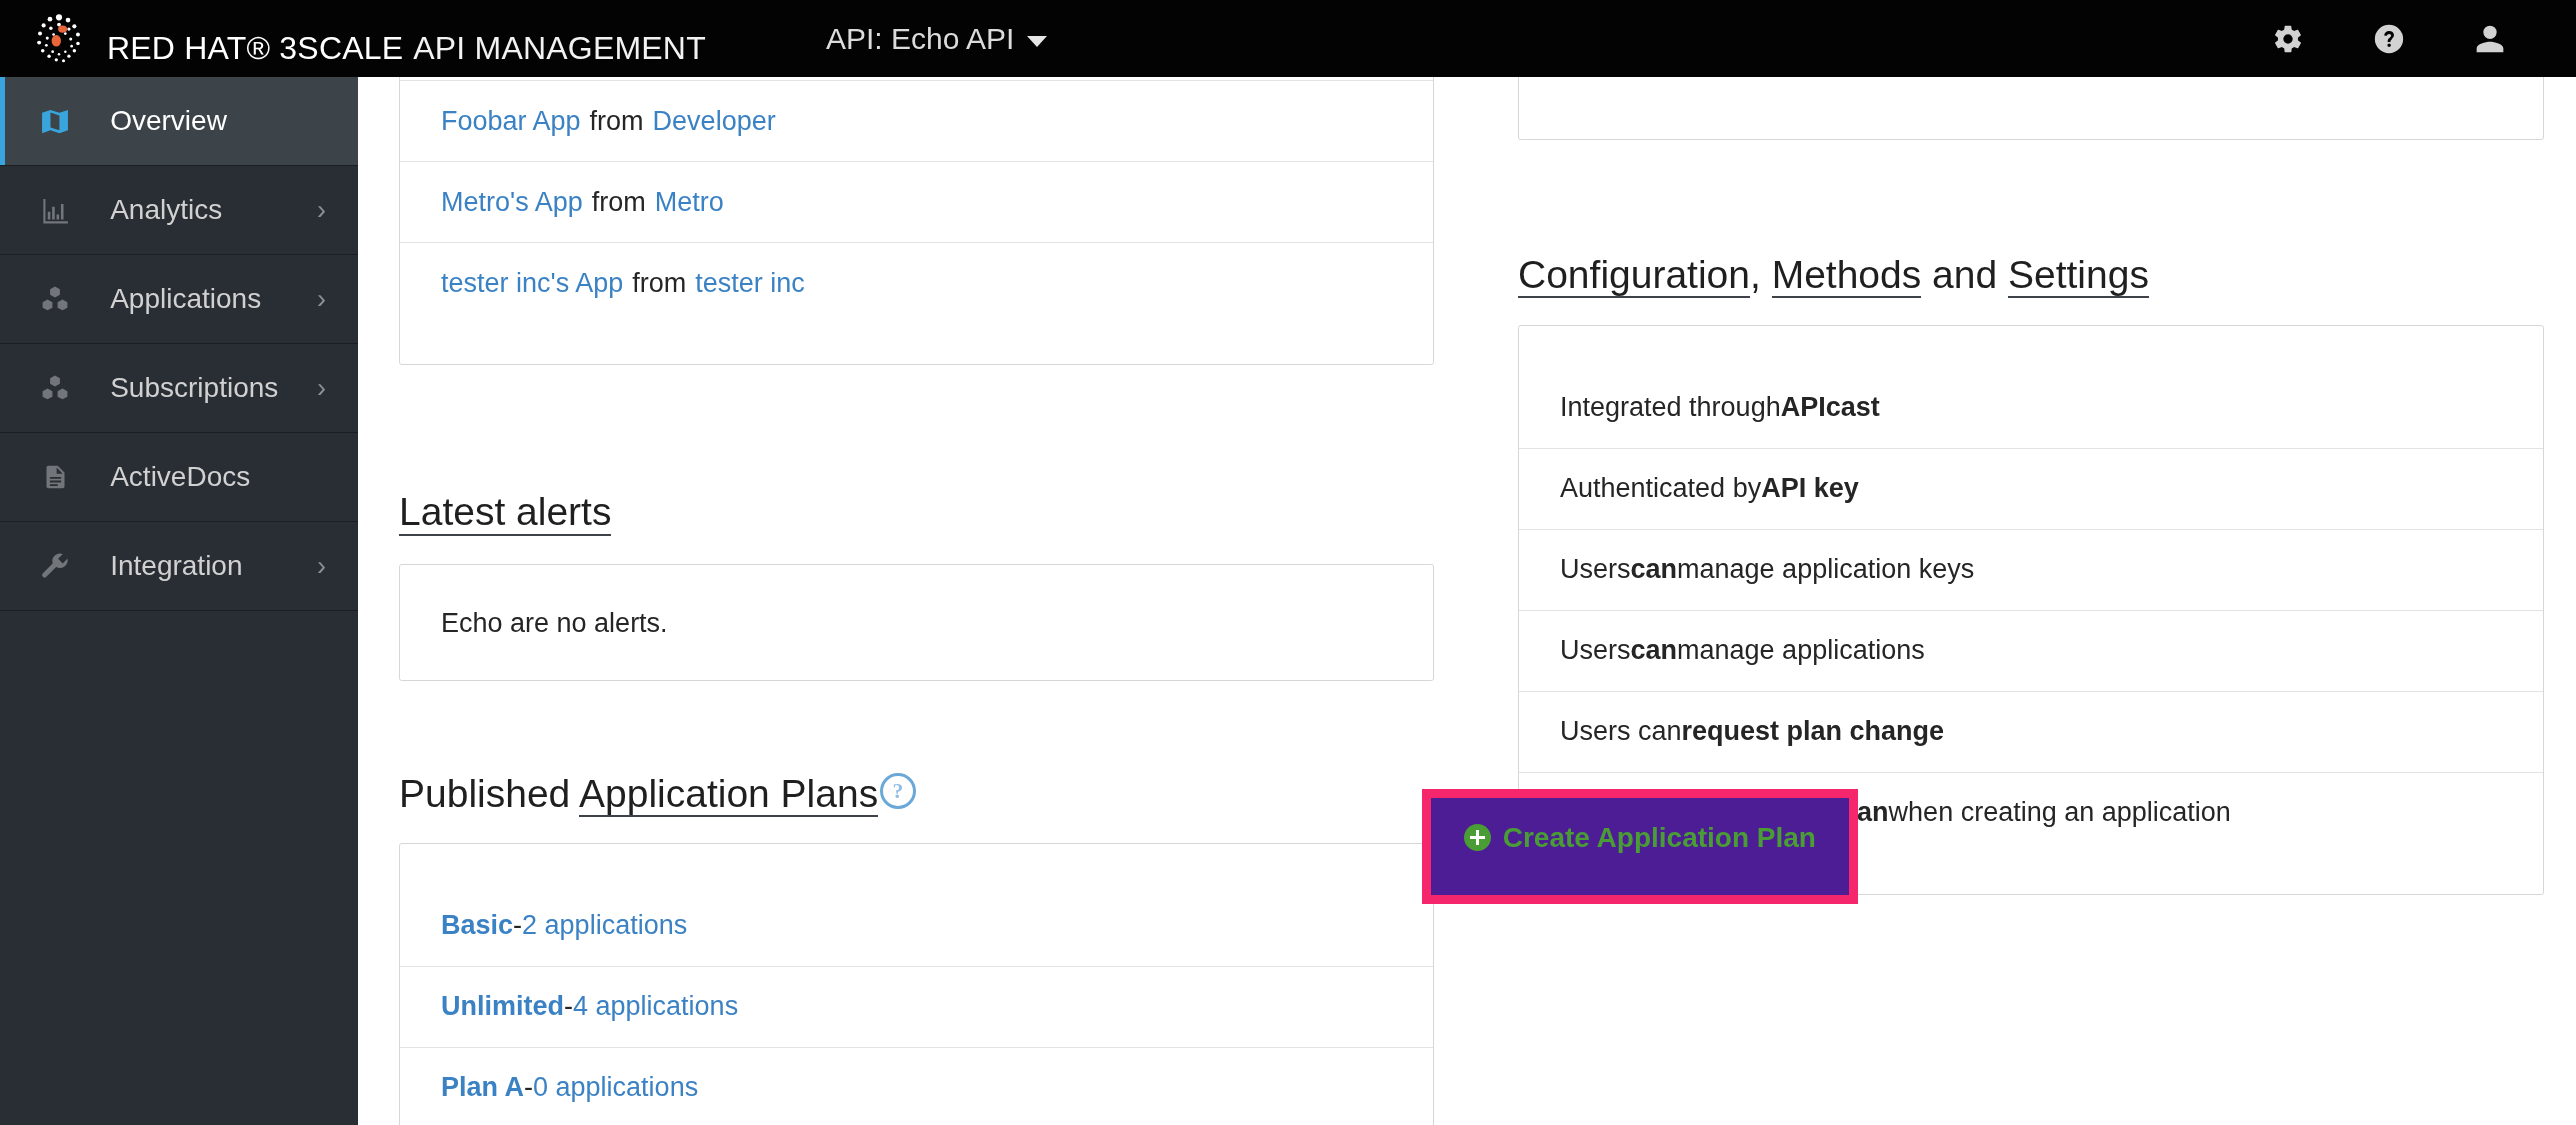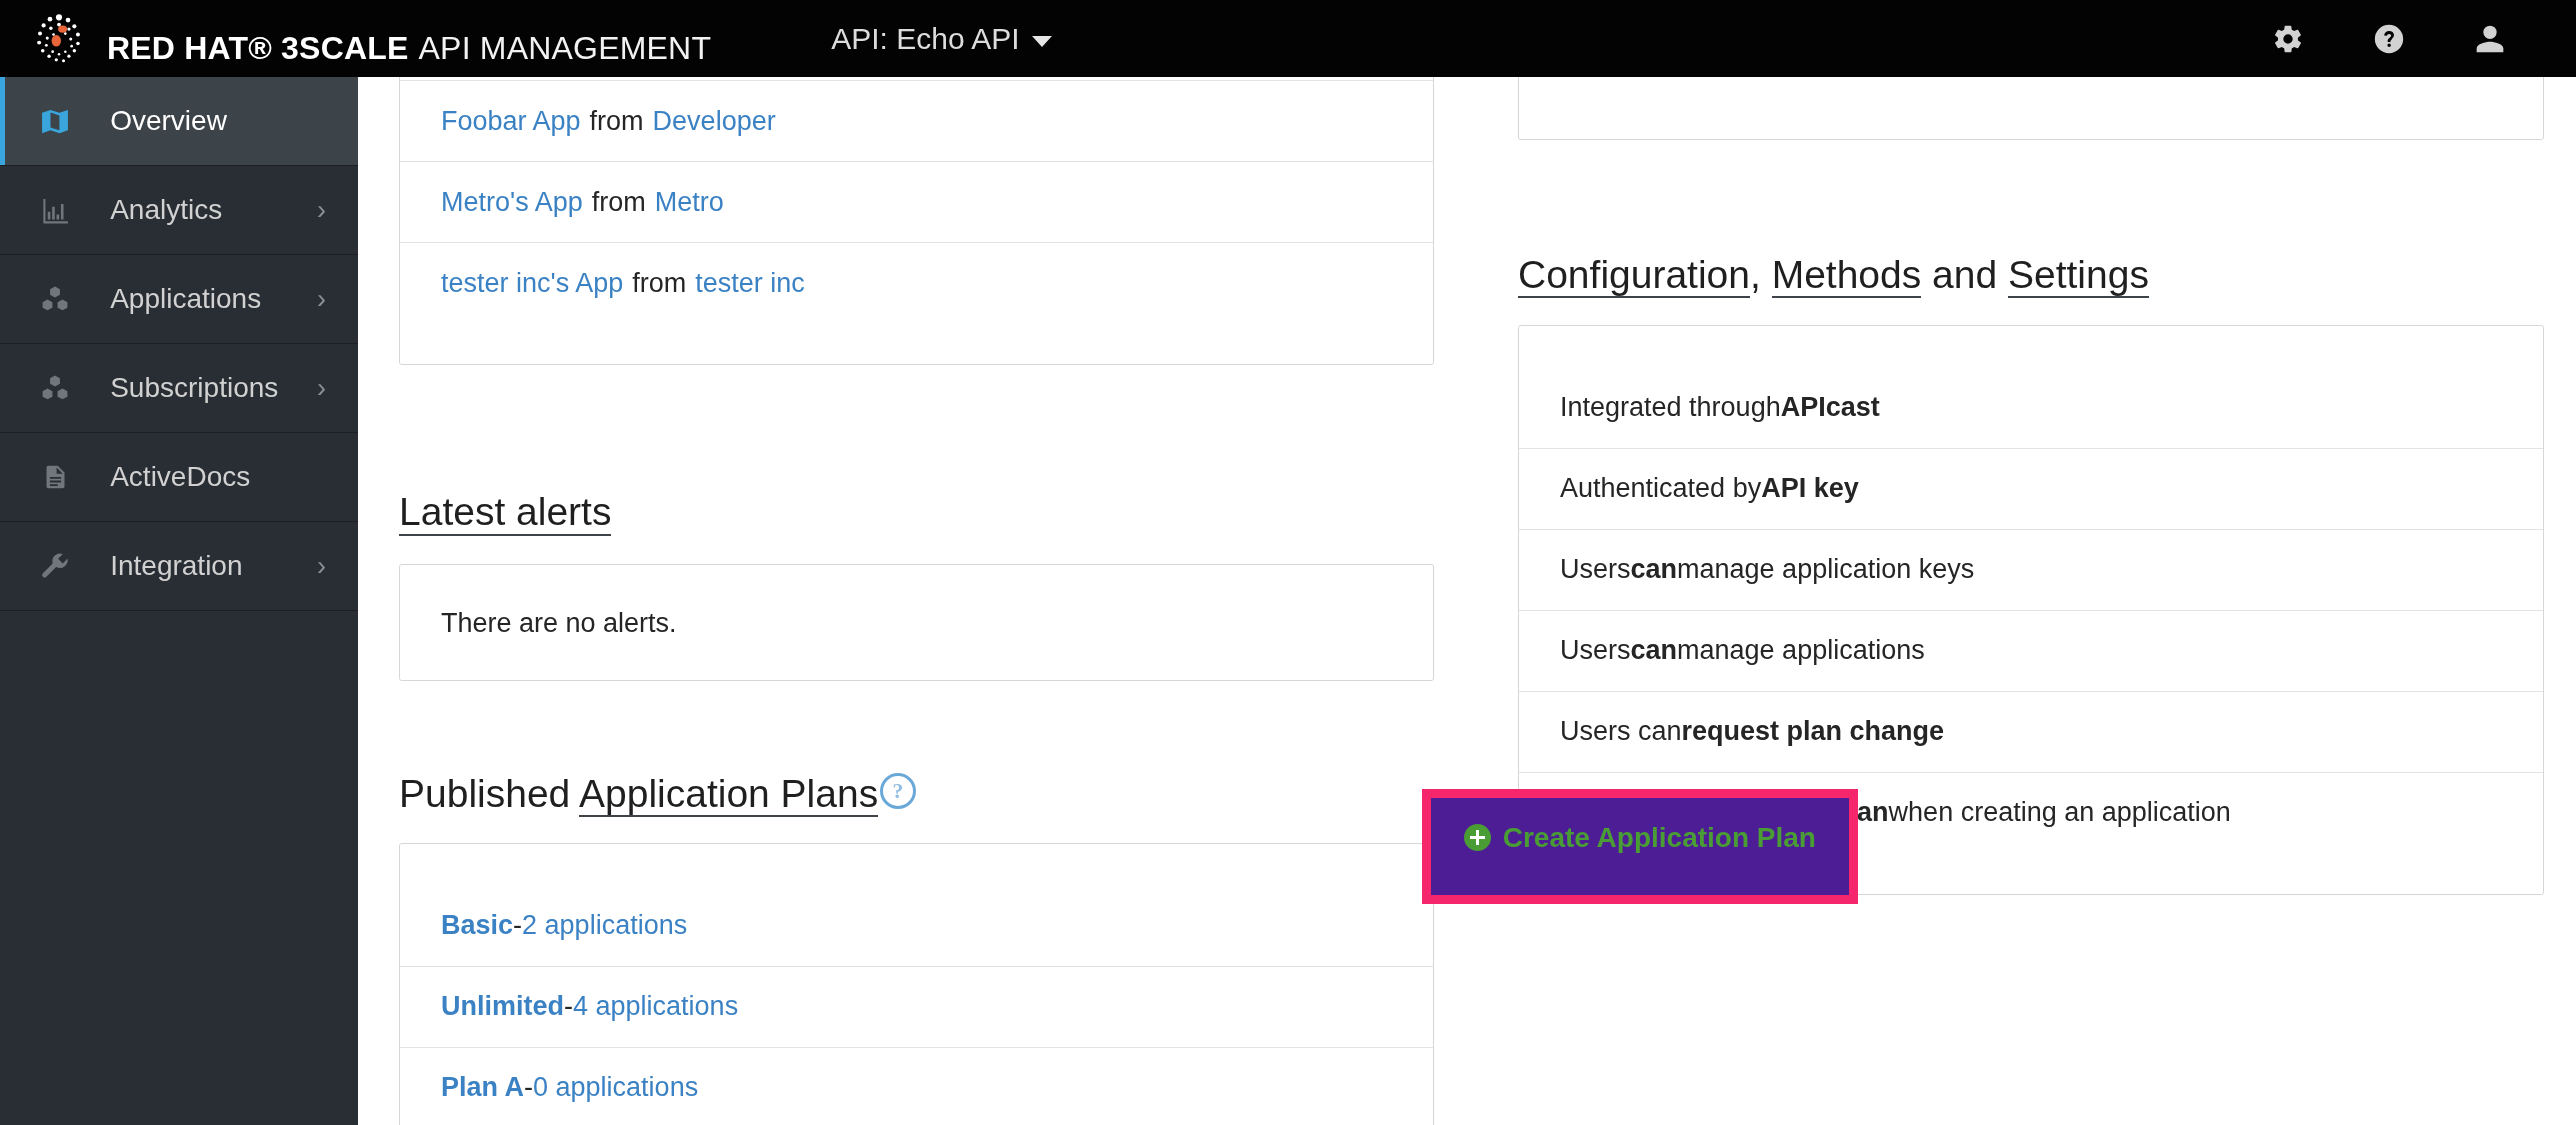--- a/index.html
+++ b/index.html
@@ -23,21 +23,21 @@
   }
   .brand-logo svg { display:block; }
   .brand-text {
     margin-left: 20px;
     color: #ffffff;
     font-size: 32px;
     letter-spacing: 0.2px;
     white-space: nowrap;
     display: flex; align-items: baseline; gap: 10px;
   }
-  .brand-bold { font-weight: 700; margin-top: 20px; }
+  .brand-bold { font-weight: 400; margin-top: 20px; }
   .brand-light { font-weight: 400; color: #f2f2f2; }
 
   .api-select {
     margin-left: 120px;
     color: #dcdcdc;
     font-size: 30px;
     display: flex; align-items: center; gap: 12.6px;
     white-space: nowrap;
     cursor: pointer;
   }
@@ -350,21 +350,21 @@
         <a class="lnk">tester inc's App</a>
         <span class="plain" style="margin:0 9px">from</span>
         <a class="lnk">tester inc</a>
       </div>
       <div class="card-row" style="height:41px; border-top:none;">&nbsp;</div>
     </div>
 
     <div style="position:absolute; top:413px; left:0; width:1035px;">
       <h2 class="section-title">Latest alerts</h2>
       <div class="card" style="margin-top:28px; height:117px;">
-        <div class="card-row" style="height:117px;">There are no alerts.</div>
+        <div class="card-row" style="height:117px;">Echo are no alerts.</div>
       </div>
     </div>
 
     <div style="position:absolute; top:695px; left:0; width:1035px;">
       <h2 class="plainhead"><span>Published </span><span class="ul">Application Plans</span><span class="help-badge"><span>?</span></span></h2>
 
       <div class="card" style="margin-top:27px; width:1035px;">
         <div class="card-row" style="height:41px;">&nbsp;</div>
         <div class="card-row" style="border-top:none;">
           <a class="lnk bold">Basic</a>

